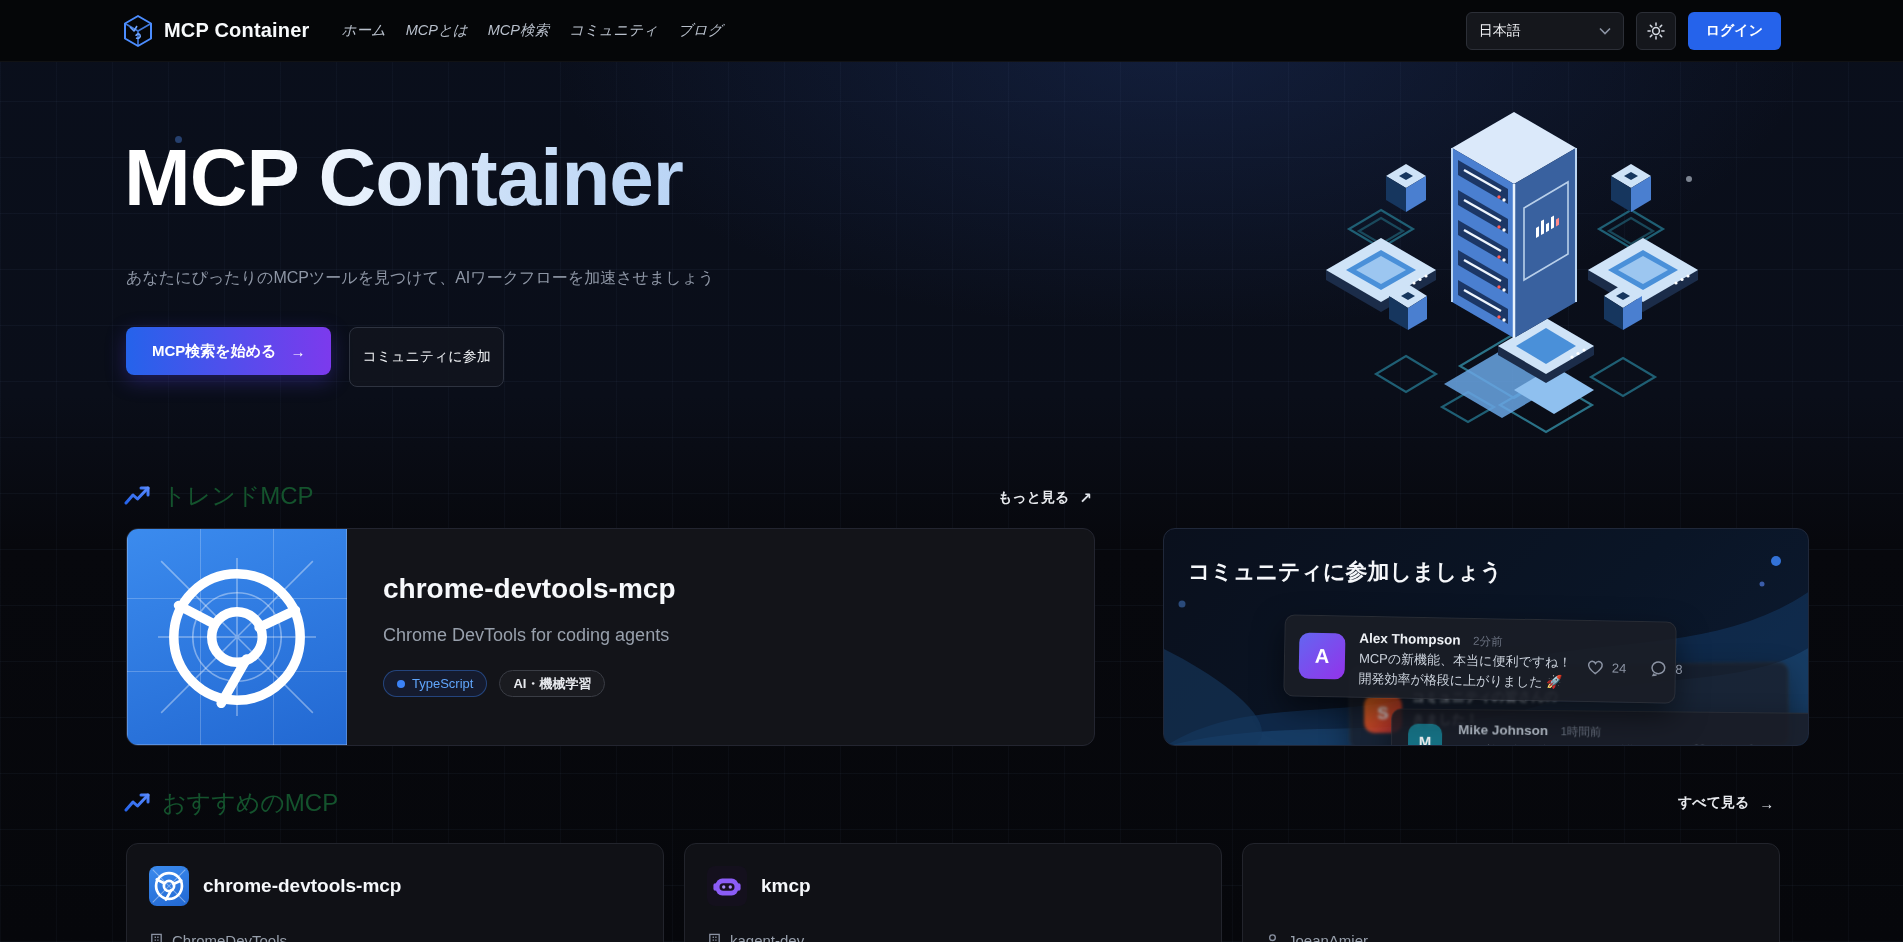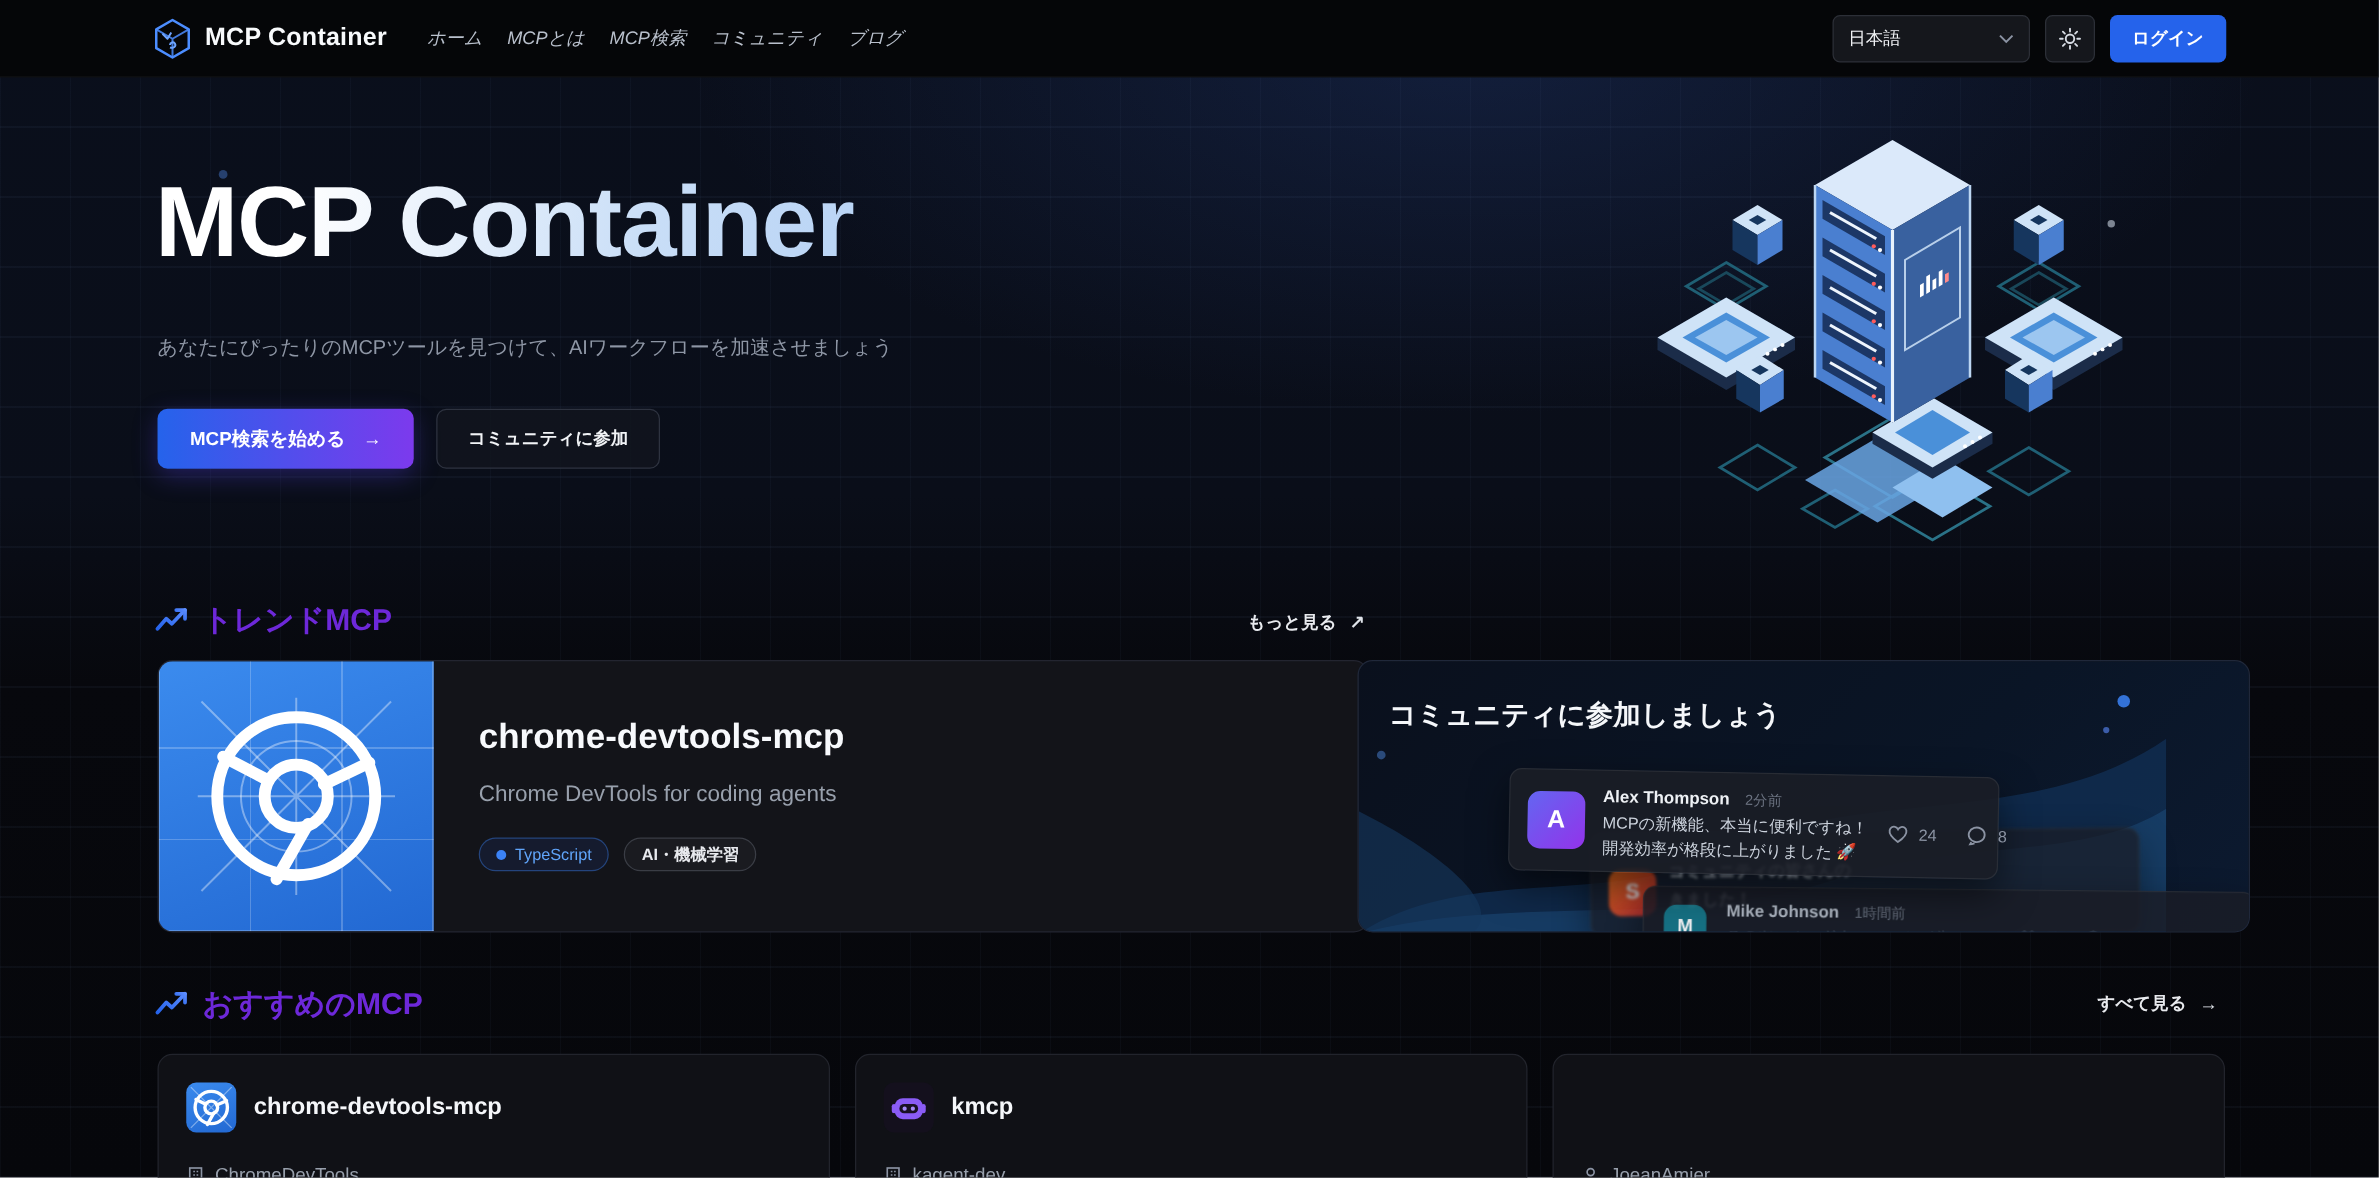--- a/index.html
+++ b/index.html
@@ -50,28 +50,28 @@
   }
   .hero-subtitle { position:absolute; left:126px; top:268px; font-size:16px; color:#8e96a5; }
   .hero-ctas { position:absolute; left:126px; top:327px; display:flex; gap:18px; }
   .btn-primary {
     height:48px; padding:0 26px; border:none; border-radius:8px; cursor:pointer; font-family:inherit;
     background:linear-gradient(90deg,var(--accent-blue,#2563eb),var(--accent-purple,#7c3aed));
     color:#fff; font-size:15px; font-weight:bold; display:flex; align-items:center; gap:14px;
     box-shadow:0 6px 20px rgba(80,60,220,0.35);
   }
   .btn-secondary {
-    height:48px; padding:0 24px; border:1px solid #2e3340; border-radius:8px; cursor:pointer; font-family:inherit;
-    background:rgba(18,21,30,0.8); color:#f1f3f6; font-size:14px; font-weight:bold;
+    height:60px; padding:0 12px; border:1px solid #2e3340; border-radius:8px; cursor:pointer; font-family:inherit;
+    background:rgba(18,21,30,0.8); color:#f1f3f6; font-size:14px; font-weight:normal;
   }
   .hero-art { position:absolute; left:1318px; top:98px; width:400px; height:336px; }
 
   
   .section-head { position:absolute; display:flex; align-items:center; gap:12px; }
-  .section-title { font-size:24px; font-weight:bold; color:#6d28d9; }
+  .section-title { font-size:24px; font-weight:normal; color:#14532d; }
   .more-link { position:absolute; display:flex; align-items:center; gap:10px; font-size:14px; font-weight:bold; color:#e8eaee; cursor:pointer; }
   .more-link .arrow { font-size:15px; color:#dfe3e9; }
 
   
   .trend-card {
     position:absolute; left:126px; top:528px; width:969px; height:218px;
     background:#131419; border:1px solid #232530; border-radius:12px; overflow:hidden; cursor:pointer;
     display:flex;
   }
   .trend-tile {
@@ -89,21 +89,21 @@
   .badge {
     height:27px; display:flex; align-items:center; gap:7px; padding:0 13px;
     border-radius:14px; font-size:13px;
   }
   .badge-lang { background:rgba(37,99,235,0.10); border:1px solid rgba(59,130,246,0.40); color:#60a5fa; }
   .badge-lang .dot { width:8px; height:8px; border-radius:50%; background:var(--typescript-blue,#3b82f6); }
   .badge-cat { background:rgba(255,255,255,0.03); border:1px solid #3a3d45; color:#e8eaee; font-weight:bold; }
 
   
   .community-card {
-    position:absolute; left:1086px; top:528px; width:714px; height:218px;
+    position:absolute; left:1163px; top:528px; width:646px; height:218px;
     border-radius:12px; border:1px solid #20283a; overflow:hidden; cursor:pointer;
     background:linear-gradient(135deg,#0a101d 0%,#0a1526 60%,#0c1a30 100%);
   }
   .community-card .waves { position:absolute; inset:0; }
   .community-title { position:absolute; left:24px; top:28px; font-size:22px; font-weight:bold; color:#f5f7fa; }
   .chat-msg {
     position:absolute; background:rgba(26,29,38,0.92); border:1px solid rgba(255,255,255,0.07);
     border-radius:10px; box-shadow:0 12px 30px rgba(0,0,0,0.5);
   }
   .chat-avatar {

